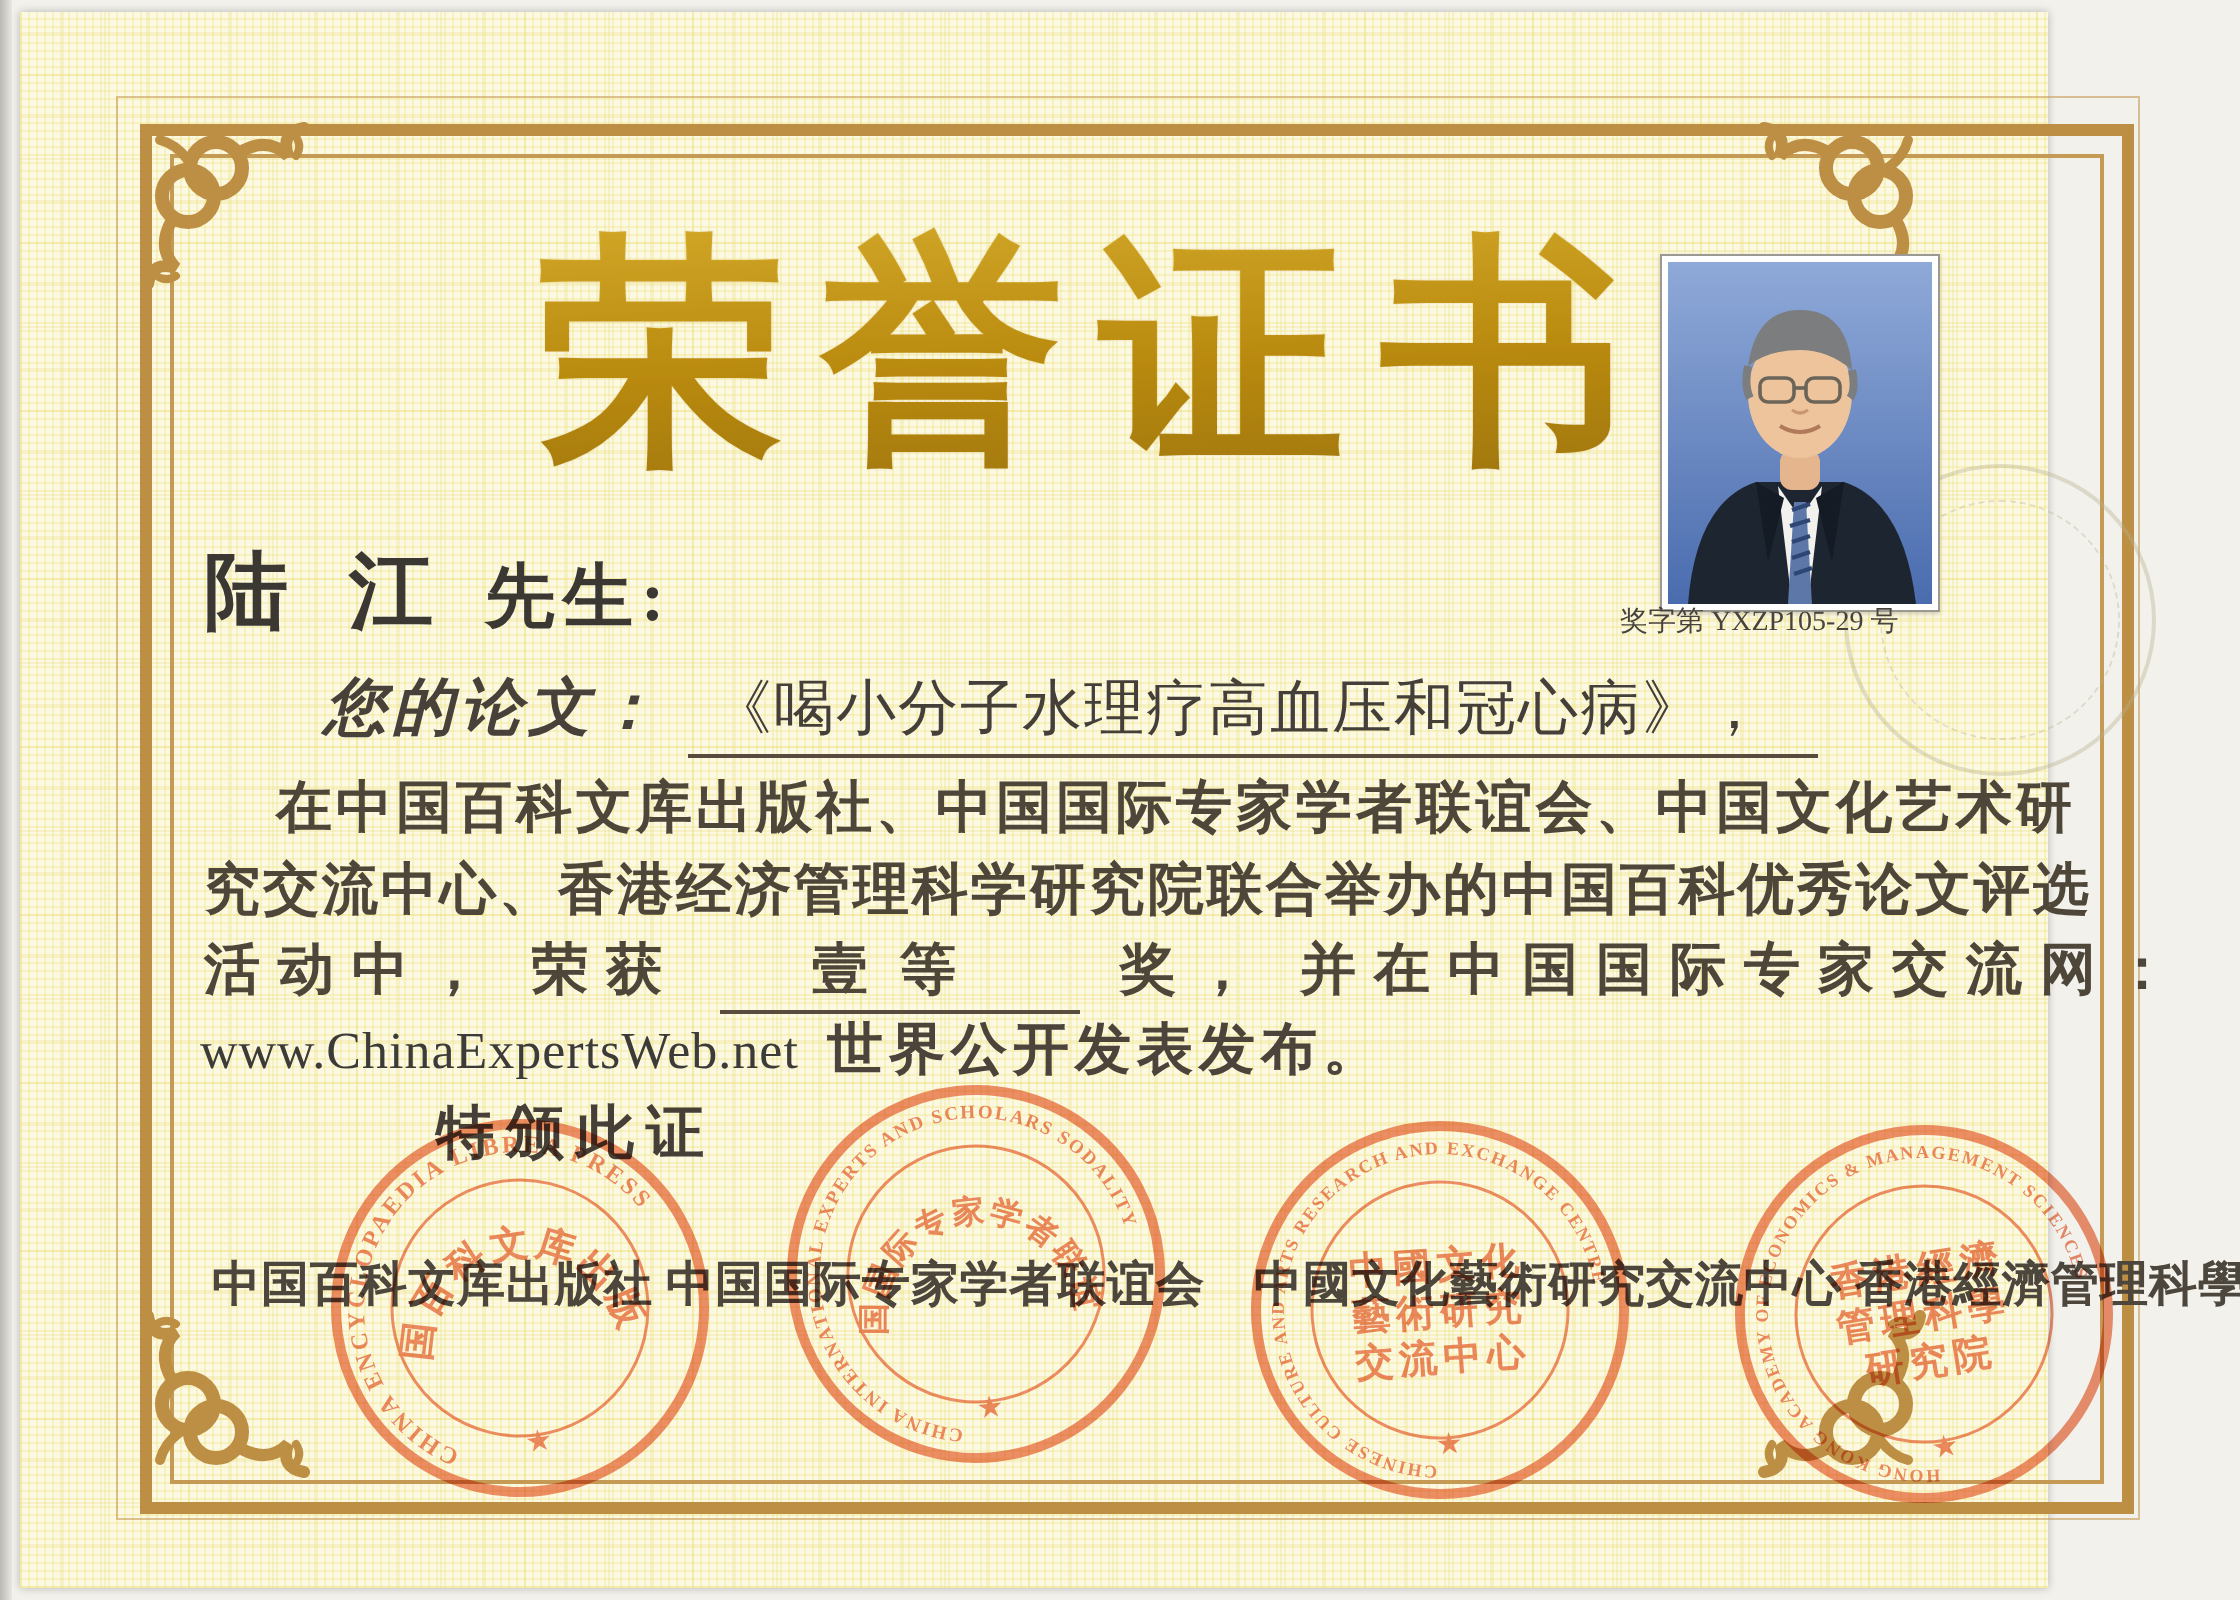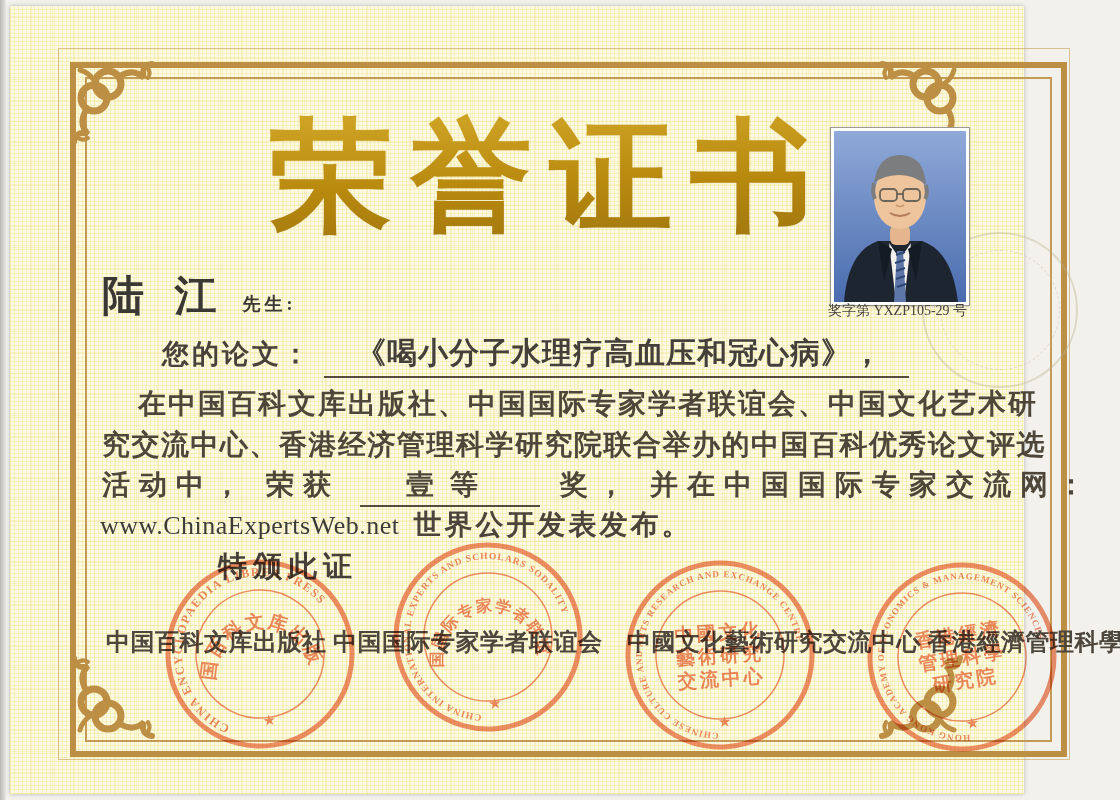--- a/index.html
+++ b/index.html
@@ -34,34 +34,34 @@
     font-size:122px;font-weight:900;letter-spacing:18px;line-height:1.2;
     background:linear-gradient(178deg,#e2b62e 10%,#c3920f 55%,#a87d10 90%);
     -webkit-background-clip:text;background-clip:text;color:transparent;
     text-shadow:0 0 1px rgba(150,110,10,.25);
     font-family:"DejaVu Serif","Liberation Serif",serif;
   }
   
   .photo{position:absolute;left:820px;top:121px;width:132px;height:171px;background:#fff;
     border:1px solid #9a9a93;box-shadow:0 1px 2px rgba(120,110,80,.3);padding:3px;}
   .photo svg{display:block;width:100%;height:100%;}
-  .photo-caption{position:absolute;left:800px;top:296px;width:175px;text-align:center;
+  .photo-caption{position:absolute;left:800px;top:296px;width:175px;
     font-size:14px;color:#47423c;letter-spacing:0px;}
   .watermark{position:absolute;left:912px;top:226px;width:152px;height:152px;border-radius:50%;
     border:2px solid rgba(185,175,140,.38);}
   .watermark::before{content:"";position:absolute;inset:16px;border-radius:50%;border:1.5px dashed rgba(185,175,140,.35);}
   
   .ink{color:#4c443a;}
   .name-line{position:absolute;left:92px;top:262px;white-space:nowrap;}
   .name{font-size:42px;font-weight:900;letter-spacing:10px;color:#3b3733;}
-  .honorific{font-size:18px;font-weight:700;color:#3b3733;margin-left:12px;letter-spacing:4px;}
+  .honorific{font-size:35px;font-weight:700;color:#3b3733;margin-left:12px;letter-spacing:4px;}
   .paper-line{position:absolute;left:152px;top:327px;white-space:nowrap;}
-  .paper-label{font-size:27px;font-weight:800;letter-spacing:3px;color:#47413a;}
-  .paper-title{display:inline-block;font-size:30px;font-weight:700;color:#443f39;
-    border-bottom:2.5px solid #584c3c;padding:0 26px 2px 32px;margin-left:8px;letter-spacing:1px;}
+  .paper-label{font-size:31px;font-weight:800;letter-spacing:3px;color:#47413a;font-style:italic;}
+  .paper-title{display:inline-block;font-size:30px;font-weight:400;color:#443f39;
+    border-bottom:2.5px solid #584c3c;padding:0 26px 2px 12px;margin-left:8px;letter-spacing:1px;}
   .bodyline{position:absolute;white-space:nowrap;font-size:28px;font-weight:600;color:#4f463a;}
   .line1{left:128px;top:379px;letter-spacing:2px;}
   .line2{left:92px;top:420px;letter-spacing:1.5px;}
   .line3{left:92px;top:460px;letter-spacing:9px;}
   .award{display:inline-block;min-width:180px;text-align:center;border-bottom:2.5px solid #584c3c;
     letter-spacing:16px;padding-bottom:1px;margin:0 4px;}
   .line4{left:90px;top:500px;letter-spacing:1px;}
   .url{font-family:Liberation Serif, serif;font-size:26px;font-weight:500;color:#3d3b38;letter-spacing:0.5px;}
   .line4-suffix{font-weight:700;letter-spacing:3px;margin-left:6px;}
   .grant{position:absolute;left:160px;top:541px;font-size:29px;font-weight:900;letter-spacing:6px;color:#453f37;padding-left:48px;}

